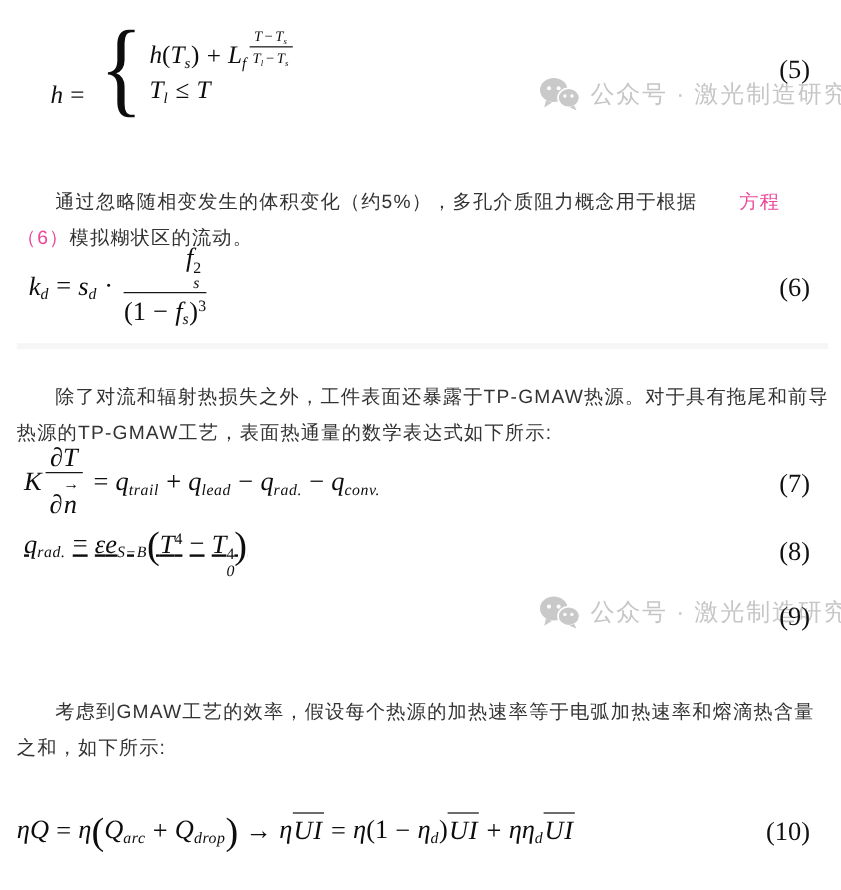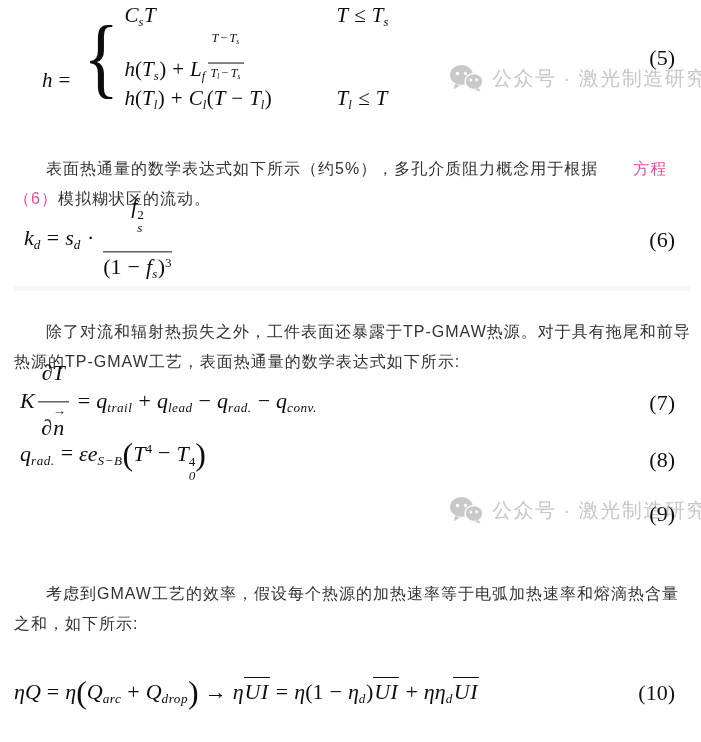--- a/index.html
+++ b/index.html
@@ -23,21 +23,21 @@
   #eq8{top:438px;height:44px;}
   #eq9{top:494px;height:40px;}
   #eq10{top:666px;height:54px;}
   .math{
     font-family:"Liberation Serif","DejaVu Serif",serif;
     font-size:22px;color:#0d0d0d;white-space:nowrap;
   }
   #eq5 .math{font-size:21px;margin-left:42px;}
   #eq6 .math{margin-left:24px;}
   #eq7 .math{margin-left:20px;}
-  #eq8 .math{margin-left:20px;}
+  #eq8 .math{margin-left:20px;text-decoration:underline;}
   #eq9 .math{margin-left:20px;}
   #eq10 .math{margin-left:14px;text-align:center;}
   .eq-num{
     position:absolute;right:26px;top:50%;transform:translateY(-50%);
     font-family:"Liberation Serif","DejaVu Serif",serif;
     font-size:22px;color:#111;z-index:3;
   }
   
   .mv{font-style:italic;}
   .mp,.mn{font-style:normal;}
@@ -49,21 +49,21 @@
        vertical-align:-0.45em;font-size:0.6em;line-height:1.05;}
   .mss .s1{font-style:normal;}
   .mss .s2{font-style:italic;}
   .mov{font-style:italic;border-top:1.6px solid #0d0d0d;padding:1px 1px 0;letter-spacing:0.5px;}
   .mvec{display:inline-block;position:relative;padding-top:0.5em;font-style:italic;margin:0 1px;}
   .mvec .varrow{position:absolute;top:-0.05em;left:55%;transform:translateX(-50%);
        font-size:0.6em;font-style:normal;}
   .mbig{font-size:1.45em;vertical-align:-0.14em;}
   .mfrac{display:inline-block;vertical-align:middle;text-align:center;margin:0 3px;
        transform:translateY(-0.12em);line-height:1.15;}
-  .mfrac .fnum{display:block;border-bottom:1.5px solid #111;padding:0 4px 16px;}
+  .mfrac .fnum{display:block;border-bottom:1.5px solid #111;padding:0 4px 0;text-align:right;}
   .mfrac .fden{display:block;padding-top:2px;}
   .mfrac.small{font-size:0.58em;vertical-align:-0.15em;margin:0 2px;}
   .mcases{display:inline-flex;align-items:center;margin-left:4px;}
   .mbrace{font-size:88px;line-height:90px;display:inline-block;
        transform:scaleX(0.85);margin-right:2px;font-weight:400;}
   .mcrows{display:inline-flex;flex-direction:column;row-gap:1px;}
   .mcrow{display:flex;align-items:center;min-height:30px;}
   .mcmain{display:inline-block;min-width:212px;}
   .mccond{display:inline-block;}
   
@@ -77,28 +77,23 @@
   .band{position:absolute;left:14px;width:676px;height:5px;top:286px;background:#f6f6f6;z-index:0;}
 </style>
 </head>
 <body>
 
 <div class="eq-block" id="eq5">
   <span class="math"><span class="mv">h</span><span class="mo">=</span><span class="mcases">
         <span class="mbrace">{</span>
         <span class="mcrows">
           <span class="mcrow">
-            <span class="mcmain"><span class="mv">C</span><span class="msub">s</span><span class="mv">T</span></span>
-            <span class="mccond"><span class="mv">T</span><span class="mo">≤</span><span class="mv">T</span><span class="msub">s</span></span>
-          </span>
-          <span class="mcrow">
             <span class="mcmain"><span class="mv">h</span><span class="mp">(</span><span class="mv">T</span><span class="msub">s</span><span class="mp">)</span><span class="mo">+</span><span class="mv">L</span><span class="msub">f</span><span class="mfrac small"><span class="fnum"><span class="mv">T</span><span class="mo2">−</span><span class="mv">T</span><span class="msub">s</span></span><span class="fden"><span class="mv">T</span><span class="msub">l</span><span class="mo2">−</span><span class="mv">T</span><span class="msub">s</span></span></span></span>
           </span>
           <span class="mcrow">
-            <span class="mcmain"><span class="mv">h</span><span class="mp">(</span><span class="mv">T</span><span class="msub">l</span><span class="mp">)</span><span class="mo">+</span><span class="mv">C</span><span class="msub">l</span><span class="mp">(</span><span class="mv">T</span><span class="mo">−</span><span class="mv">T</span><span class="msub">l</span><span class="mp">)</span></span>
             <span class="mccond"><span class="mv">T</span><span class="msub">l</span><span class="mo">≤</span><span class="mv">T</span></span>
           </span>
         </span>
       </span></span>
   <span class="eq-num">(5)</span>
 </div>
 
 <div class="watermark" id="wm1">
   <svg class="wm-icon" width="34" height="28" viewBox="0 0 34 28">
     <ellipse cx="12.5" cy="11" rx="11.5" ry="10" fill="#c9c9c9"></ellipse>
@@ -106,21 +101,21 @@
     <circle cx="8.5" cy="9.5" r="1.7" fill="#ffffff"></circle>
     <circle cx="16.5" cy="9.5" r="1.7" fill="#ffffff"></circle>
     <ellipse cx="25" cy="17.5" rx="9" ry="8" fill="#c9c9c9" stroke="#ffffff" stroke-width="1.4"></ellipse>
     <path d="M29.5 24 L31.5 28 L25.5 25.2 Z" fill="#c9c9c9"></path>
     <circle cx="21.8" cy="16" r="1.4" fill="#ffffff"></circle>
     <circle cx="27.6" cy="16" r="1.4" fill="#ffffff"></circle>
   </svg>
   <span>公众号 · 激光制造研究</span>
 </div>
 
-<p class="para" id="p1"><span>表面热通量的数学表达式如下所示（约5%），多孔介质阻力概念用于根据</span><span class="ref-red">方程（6）</span><span>模拟糊状区的流动。</span></p>
+<p class="para" id="p1"><span>通过忽略随相变发生的体积变化（约5%），多孔介质阻力概念用于根据</span><span class="ref-red">方程（6）</span><span>模拟糊状区的流动。</span></p>
 
 <div class="eq-block" id="eq6">
   <span class="math"><span class="mv">k</span><span class="msub">d</span><span class="mo">=</span><span class="mv">s</span><span class="msub">d</span><span class="mo">·</span><span class="mfrac"><span class="fnum"><span class="mv">f</span><span class="mss">
             <span class="s1">2</span>
             <span class="s2">s</span>
           </span></span><span class="fden"><span class="mp">(</span><span class="mn">1</span><span class="mo">−</span><span class="mv">f</span><span class="msub">s</span><span class="mp">)</span><span class="msup">3</span></span></span></span>
   <span class="eq-num">(6)</span>
 </div>
 
 <div class="band"></div>

